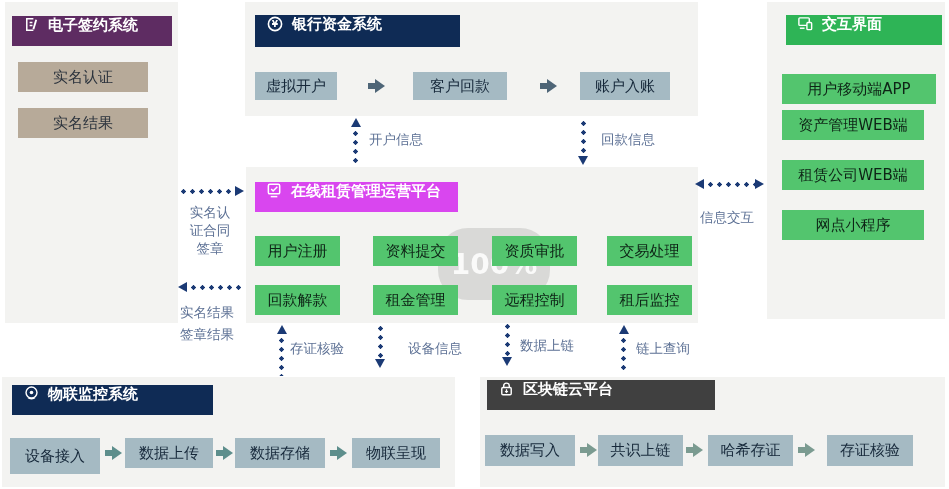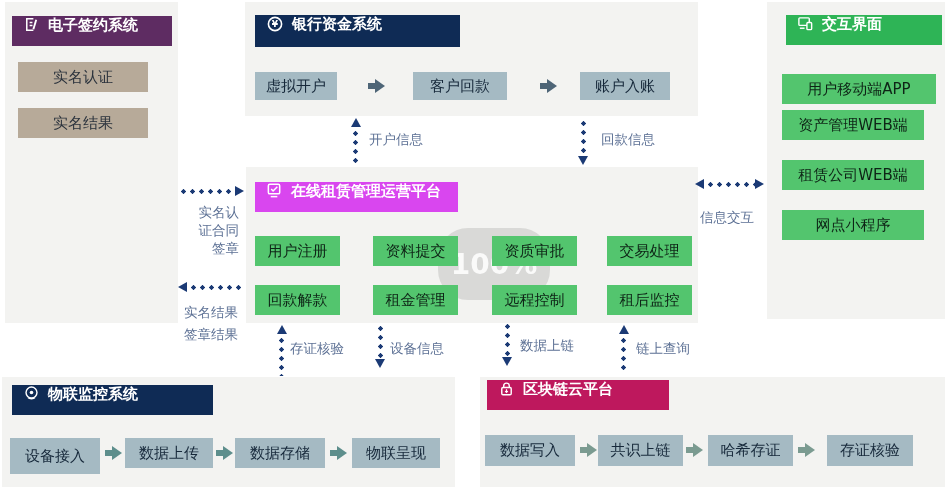--- a/index.html
+++ b/index.html
@@ -39,21 +39,21 @@
           background-image:radial-gradient(circle, #1b3a75 2px, rgba(27,58,117,0) 2.3px); }
   .ah-up    { position:absolute; width:0; height:0; border-left:5px solid transparent;
               border-right:5px solid transparent; border-bottom:9px solid #1b3a75; }
   .ah-down  { position:absolute; width:0; height:0; border-left:5px solid transparent;
               border-right:5px solid transparent; border-top:9px solid #1b3a75; }
   .ah-left  { position:absolute; width:0; height:0; border-top:5px solid transparent;
               border-bottom:5px solid transparent; border-right:9px solid #1b3a75; }
   .ah-right { position:absolute; width:0; height:0; border-top:5px solid transparent;
               border-bottom:5px solid transparent; border-left:9px solid #1b3a75; }
   .lbl { position:absolute; font-size:13.5px; color:#5d7195; white-space:nowrap; }
-  .lbl-c { text-align:right; }
+  .lbl-c { text-align:center; }
   .wm {
     position:absolute; left:192px; top:61px; width:112px; height:72px; border-radius:30px;
     background:rgba(192,192,190,0.5); display:flex; align-items:center; justify-content:center;
     color:rgba(255,255,255,0.85); font-size:28px; font-weight:bold;
   }
 </style>
 </head>
 <body>
 
 <div id="canvas">
@@ -133,21 +133,21 @@
     <div class="box grey" style="left:8px;top:61px;width:90px;height:36px">设备接入</div>
     <div class="farrow arr-iot" style="left:103px;top:69px"></div>
     <div class="box grey" style="left:123px;top:61px;width:88px;height:30px">数据上传</div>
     <div class="farrow arr-iot" style="left:214px;top:69px"></div>
     <div class="box grey" style="left:233px;top:61px;width:90px;height:30px">数据存储</div>
     <div class="farrow arr-iot" style="left:328px;top:69px"></div>
     <div class="box grey" style="left:350px;top:61px;width:88px;height:30px">物联呈现</div>
   </div>
 
   <div class="panel" style="left:480px;top:377px;width:465px;height:110px">
-    <div class="hdr" style="left:7px;top:3px;width:182px;height:30px;background:#be185d">
+    <div class="hdr" style="left:7px;top:3px;width:228px;height:30px;background:#404040">
       <svg width="17" height="17" viewBox="0 0 18 18" fill="none" stroke="#ffffff" stroke-width="1.5">
         <path d="M6 8 V6.3 a3 3 0 0 1 6 0 V8"></path>
         <rect x="4" y="8" width="10" height="7.6" rx="1.3"></rect>
         <path d="M9 9.8 v3.2 M7.6 11.7 L9 13.2 L10.4 11.7" stroke-width="1.3"></path>
       </svg>
       <span>区块链云平台</span>
     </div>
     <div class="box grey" style="left:5px;top:58px;width:90px;height:31px">数据写入</div>
     <div class="farrow arr-chain" style="left:100px;top:66px"></div>
     <div class="box grey" style="left:118px;top:58px;width:85px;height:31px">共识上链</div>
@@ -197,21 +197,21 @@
 
   <div>
     <div class="ah-up" style="left:277px;top:325px"></div>
     <div class="dotv" style="left:279px;top:336px;height:40px"></div>
     <div class="lbl" style="left:290px;top:340px">存证核验</div>
   </div>
 
   <div>
     <div class="dotv" style="left:378px;top:324px;height:34px"></div>
     <div class="ah-down" style="left:375px;top:359px"></div>
-    <div class="lbl" style="left:390px;top:340px">设备信息</div>
+    <div class="lbl" style="left:408px;top:340px">设备信息</div>
   </div>
 
   <div>
     <div class="dotv" style="left:505px;top:322px;height:34px"></div>
     <div class="ah-down" style="left:502px;top:357px"></div>
     <div class="lbl" style="left:520px;top:337px">数据上链</div>
   </div>
 
   <div>
     <div class="ah-up" style="left:619px;top:325px"></div>

